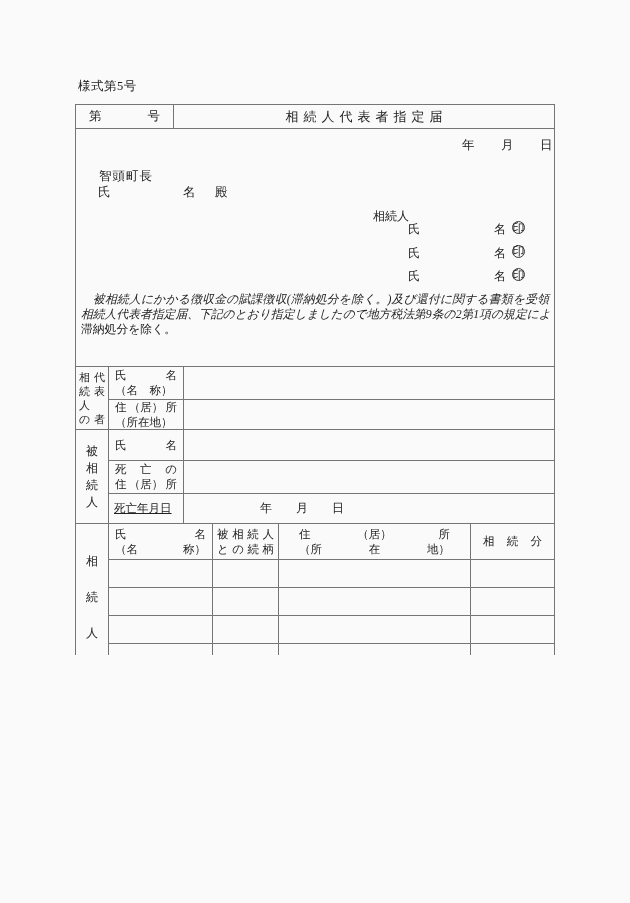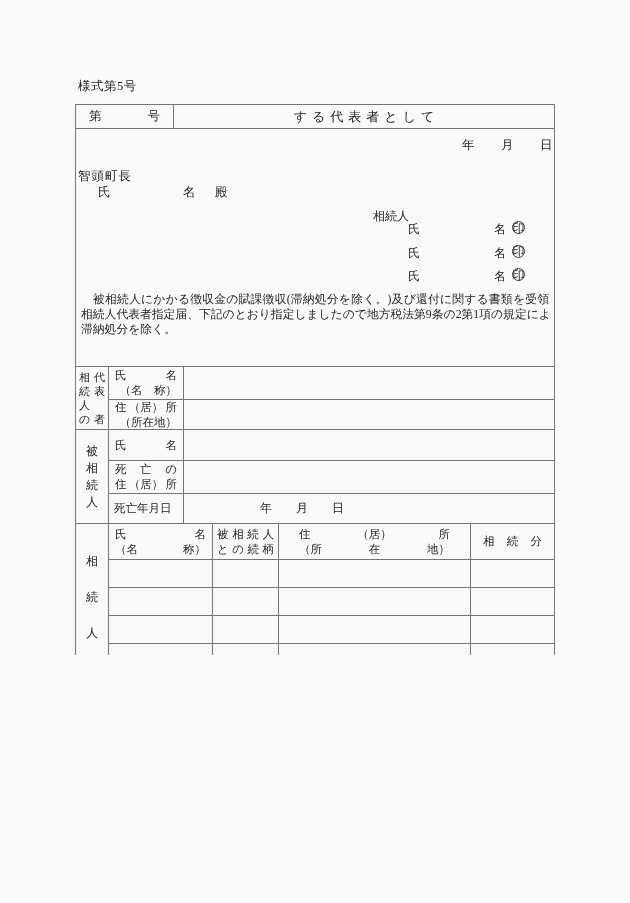--- a/index.html
+++ b/index.html
@@ -24,45 +24,45 @@
 
   [data-justify]{display:flex;justify-content:space-between;align-items:center;}
   .vcol[data-justify]{flex-direction:column;height:100%;box-sizing:border-box;padding:8px 0;}
   .vcol-center[data-justify]{flex-direction:column;justify-content:center;gap:19px;height:100%;}
 
   .daigo{padding:0 13px;font-size:12.5px;}
   .title{text-align:center;font-size:13px;letter-spacing:5px;padding-left:5px;}
 
   .free{position:relative;width:100%;height:237px;}
   .ymd{position:absolute;left:386px;top:8px;white-space:pre;letter-spacing:7px;font-size:12.5px;}
-  .org{position:absolute;left:2px;top:39px;font-size:12.5px;letter-spacing:1px;}
+  .org{position:absolute;left:23px;top:39px;font-size:12.5px;letter-spacing:1px;}
   .addr-name{position:absolute;left:0;top:55px;width:260px;height:16px;}
   .addr-name span{position:absolute;top:0;font-size:12.5px;}
   .an-uji{left:22px;} .an-na{left:107px;} .an-dono{left:139px;}
   .heirs-head{position:absolute;left:297px;top:79px;font-size:12px;}
   .sign-rows{position:absolute;left:332px;top:92px;}
   .sign-row{position:relative;height:23.6px;width:130px;}
   .sign-row span{position:absolute;top:0;font-size:12px;}
   .sr-uji{left:0;} .sr-na{left:86px;}
   .seal{
     left:104px;top:-1px;width:13px;height:13px;border:1px solid #3a3a3a;border-radius:50%;
     display:inline-flex;align-items:center;justify-content:center;
     font-size:8.5px;line-height:1;box-sizing:border-box;
   }
   .para{position:absolute;left:5px;top:163px;width:468px;}
   .pl{font-size:11.8px;line-height:15px;white-space:nowrap;}
-  .pl.j{text-align:justify;text-align-last:justify;}
+  .pl.j{text-align:justify;text-align-last:justify;font-style:italic;}
 
   .rep-lines{padding:3px 0;}
   .rep-line{padding:0 3px;height:14px;font-size:11px;line-height:14px;}
   .vlab{font-size:12px;}
   .flabel{padding:0 6px;}
   .lab-line{height:14px;font-size:11.5px;line-height:14px;}
-  .lab-center{text-align:right;display:block;}
-  .lab-plain{padding:0 5px;font-size:11.5px;}
+  .lab-center{text-align:left;display:block;}
+  .lab-plain{padding:0 5px;font-size:11.5px;text-decoration:underline;}
   .dval{padding-left:76px;white-space:pre;letter-spacing:6px;font-size:12px;}
 
   .hl{height:15px;font-size:11.5px;line-height:15px;}
   .pad-name{padding:0 6px;} .pad-rel{padding:0 4px;}
   .pad-addr{padding:0 20px;} .pad-share{padding:0 12px;}
 
   .sum-label{padding:0 12px;font-size:12px;}
 </style>
 </head>
 <body>
@@ -83,21 +83,21 @@
 
     <tbody>
         <tr class="h24">
       <td colspan="2">
         <div class="daigo" data-justify="tokens">
               <span>第</span>
               <span>号</span>
             </div>
       </td>
       <td colspan="5">
-        <div class="title">する代表者として</div>
+        <div class="title">相続人代表者指定届</div>
       </td>
     </tr>
 
     <tr class="h237">
       <td colspan="7">
         <div class="free">
           <div class="ymd">年　月　日</div>
           <div class="org">智頭町長</div>
           <div class="addr-name">
             <span class="an-uji">氏</span>

